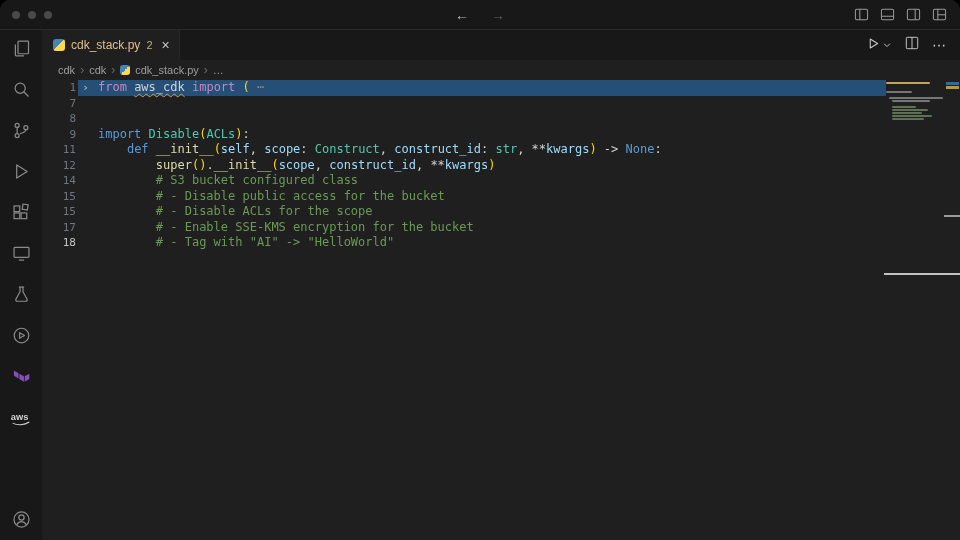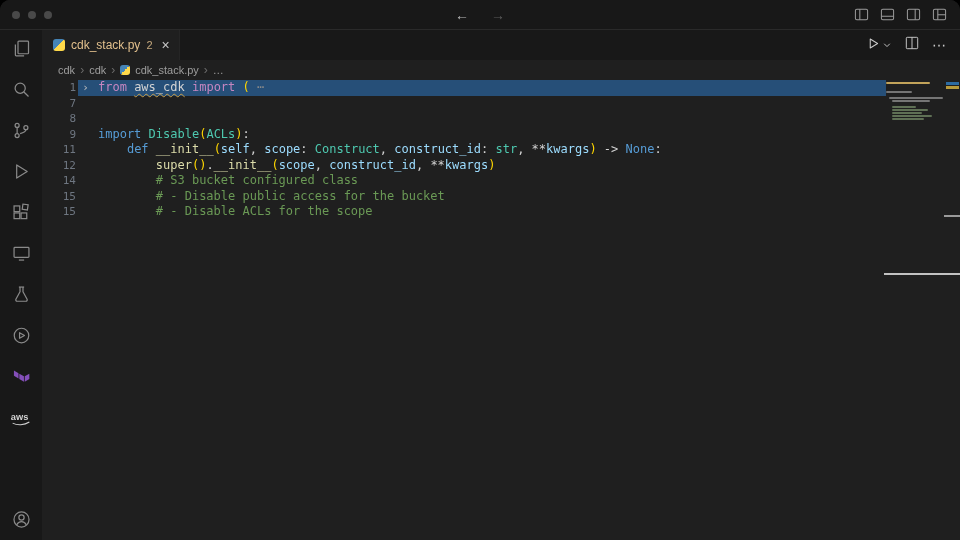--- a/index.html
+++ b/index.html
@@ -309,20 +309,34 @@
                 <span class="code"><span class="tok-comment">        # - Disable public access for the bucket</span></span>
               </div>
             </div>
             <div class="line">
               <div class="gutter">15</div>
               <div class="line-content">
                 <span class="fold"></span>
                 <span class="code"><span class="tok-comment">        # - Disable ACLs for the scope</span></span>
               </div>
             </div>
+            <div class="line">
+              <div class="gutter">17</div>
+              <div class="line-content">
+                <span class="fold"></span>
+                <span class="code"><span class="tok-comment">        # - Enable SSE-KMS encryption for the bucket</span></span>
+              </div>
+            </div>
+            <div class="line active">
+              <div class="gutter">18</div>
+              <div class="line-content">
+                <span class="fold"></span>
+                <span class="code"><span class="tok-comment">        # - Tag with "AI" -&gt; "HelloWorld"</span></span>
+              </div>
+            </div>
           </div>
         <div class="minimap">
           <div>
               <div class="mm-bar" style="width: 44px; margin-left: 0px; background: rgb(194, 163, 90);"></div>
               <div class="mm-bar" style="width: 0px; margin-left: 0px;"></div>
               <div class="mm-bar" style="width: 0px; margin-left: 0px;"></div>
               <div class="mm-bar" style="width: 26px; margin-left: 0px; background: rgb(117, 117, 117);"></div>
               <div class="mm-bar" style="width: 0px; margin-left: 0px;"></div>
               <div class="mm-bar" style="width: 54px; margin-left: 3px; background: rgb(117, 117, 117);"></div>
               <div class="mm-bar" style="width: 38px; margin-left: 6px; background: rgb(117, 117, 117);"></div>

